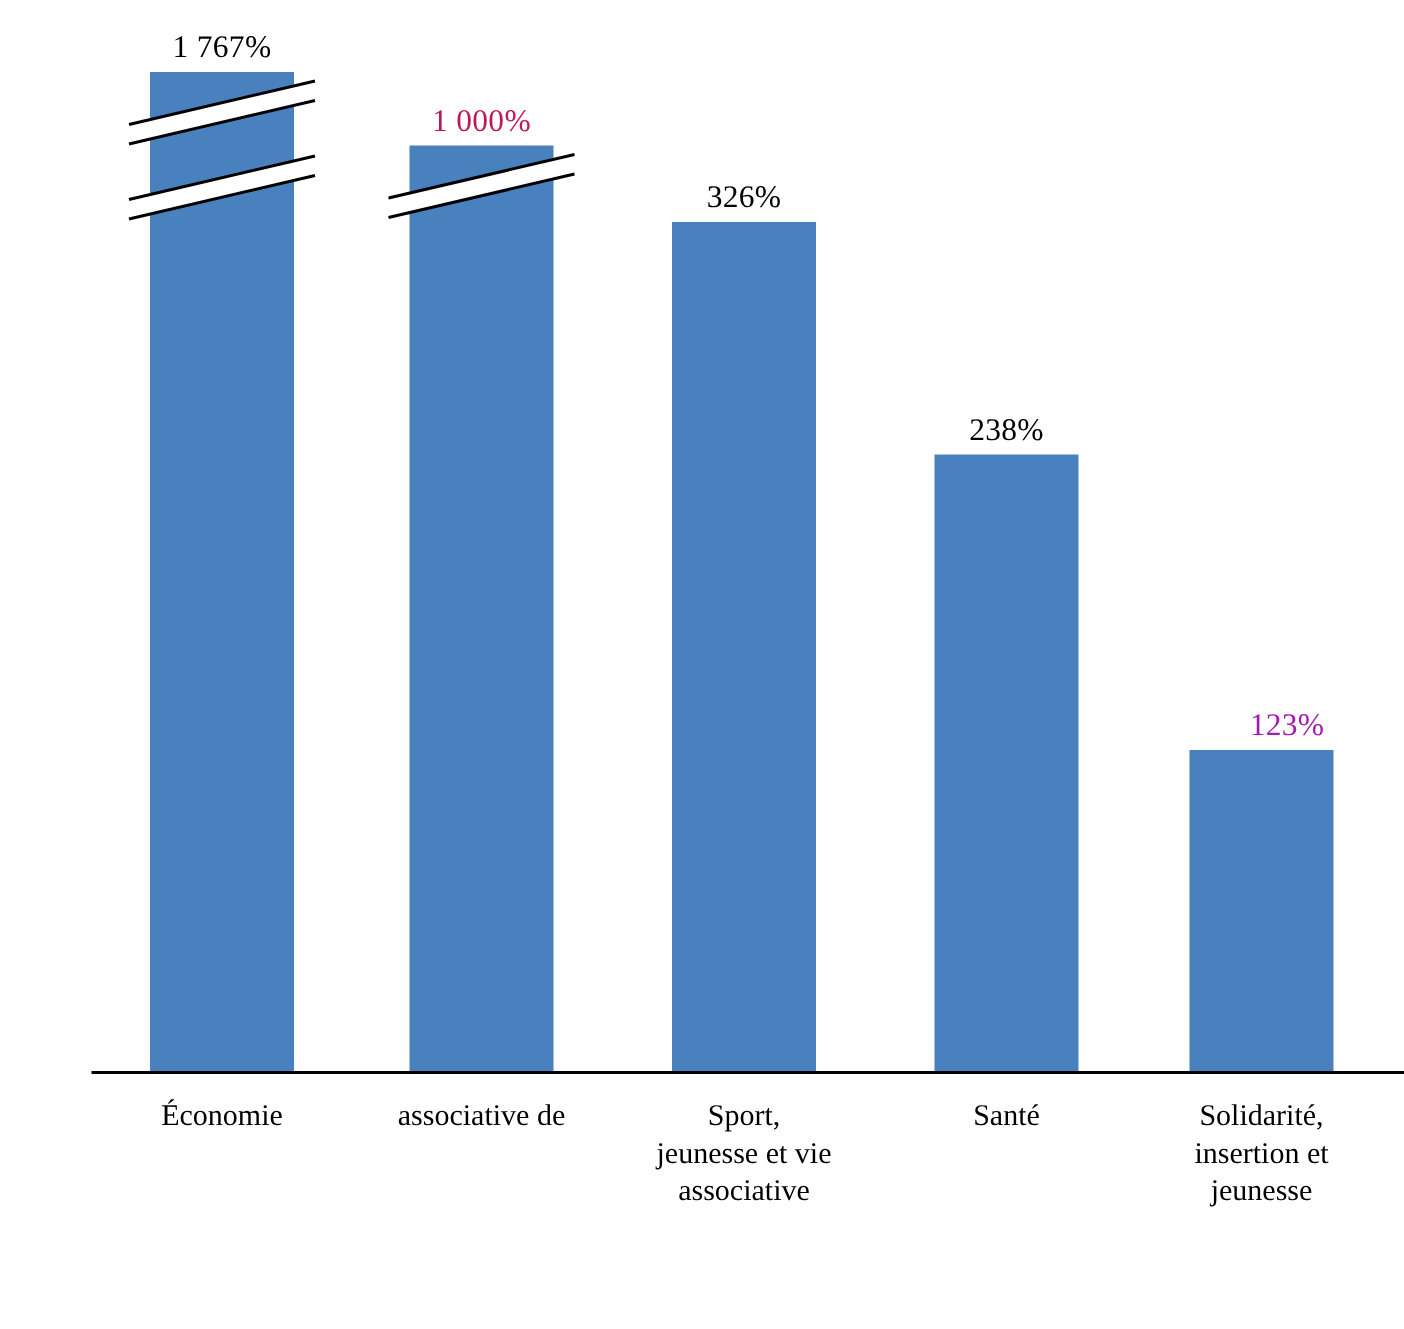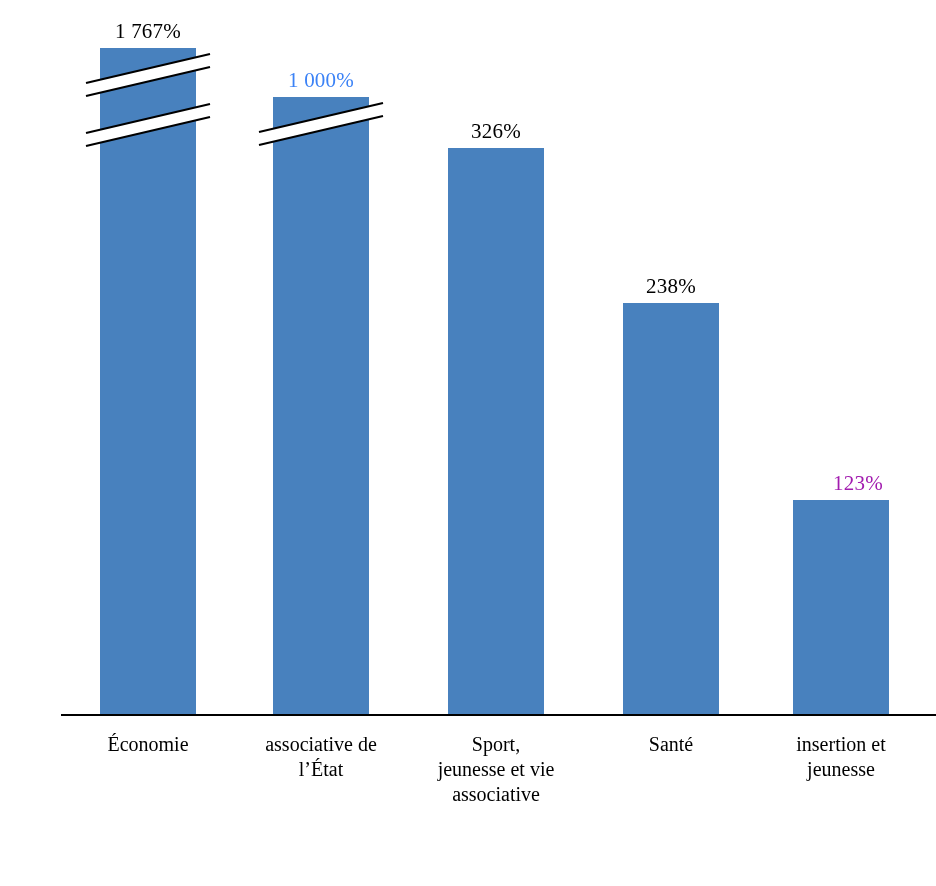--- a/index.html
+++ b/index.html
@@ -85,47 +85,47 @@
         </div>
         <div class="bar-label" style="left: 60px; top: 21px; width: 120px; color: rgb(0, 0, 0);">1 767%</div>
         <div class="bar" style="left: 245px; top: 97px; width: 96px; height: 617px; background: rgb(72, 129, 190);"></div>
         <div class="break-mark" style="left: 231px; top: 101px; width: 124px; height: 46px;">
           <svg width="124" height="46" viewBox="0 0 124 46">
             <polygon points="0,31 124,2 124,15 0,44" fill="#ffffff"></polygon>
             <line x1="0" y1="31" x2="124" y2="2" stroke="#000000" stroke-width="2"></line>
             <line x1="0" y1="44" x2="124" y2="15" stroke="#000000" stroke-width="2"></line>
           </svg>
         </div>
-        <div class="bar-label" style="left: 233px; top: 70px; width: 120px; color: #3b82f6;">1 000%</div>
+        <div class="bar-label" style="left: 233px; top: 70px; width: 120px; color: #be185d;">1 000%</div>
         <div class="bar" style="left: 420px; top: 148px; width: 96px; height: 566px; background: rgb(72, 129, 190);"></div>
         <div class="bar-label" style="left: 408px; top: 121px; width: 120px; color: rgb(0, 0, 0);">326%</div>
         <div class="bar" style="left: 595px; top: 303px; width: 96px; height: 411px; background: rgb(72, 129, 190);"></div>
         <div class="bar-label" style="left: 583px; top: 276px; width: 120px; color: rgb(0, 0, 0);">238%</div>
         <div class="bar" style="left: 765px; top: 500px; width: 96px; height: 214px; background: rgb(72, 129, 190);"></div>
         <div class="bar-label" style="left: 770px; top: 473px; width: 120px; color: #a21caf;">123%</div>
       </div>
 
     <div class="axis-line" id="axis-line" style="left: 33px; top: 714px; width: 875px; height: 2px; background: rgb(0, 0, 0);"></div>
 
     <div id="cat-layer">
         <div class="cat-label" style="left: 36px; top: 732px; width: 168px;">
           <div>Économie</div>
         </div>
         <div class="cat-label" style="left: 221px; top: 732px; width: 144px;">
           <div>associative de</div>
-          <div>l’État</div>
         </div>
         <div class="cat-label" style="left: 392px; top: 732px; width: 152px;">
           <div>Sport,</div>
           <div>jeunesse et vie</div>
           <div>associative</div>
         </div>
         <div class="cat-label" style="left: 567px; top: 732px; width: 152px;">
           <div>Santé</div>
         </div>
         <div class="cat-label" style="left: 737px; top: 732px; width: 152px;">
+          <div>Solidarité,</div>
           <div>insertion et</div>
           <div>jeunesse</div>
         </div>
       </div>
 
   </div>
 </div>
 
 </body></html>

